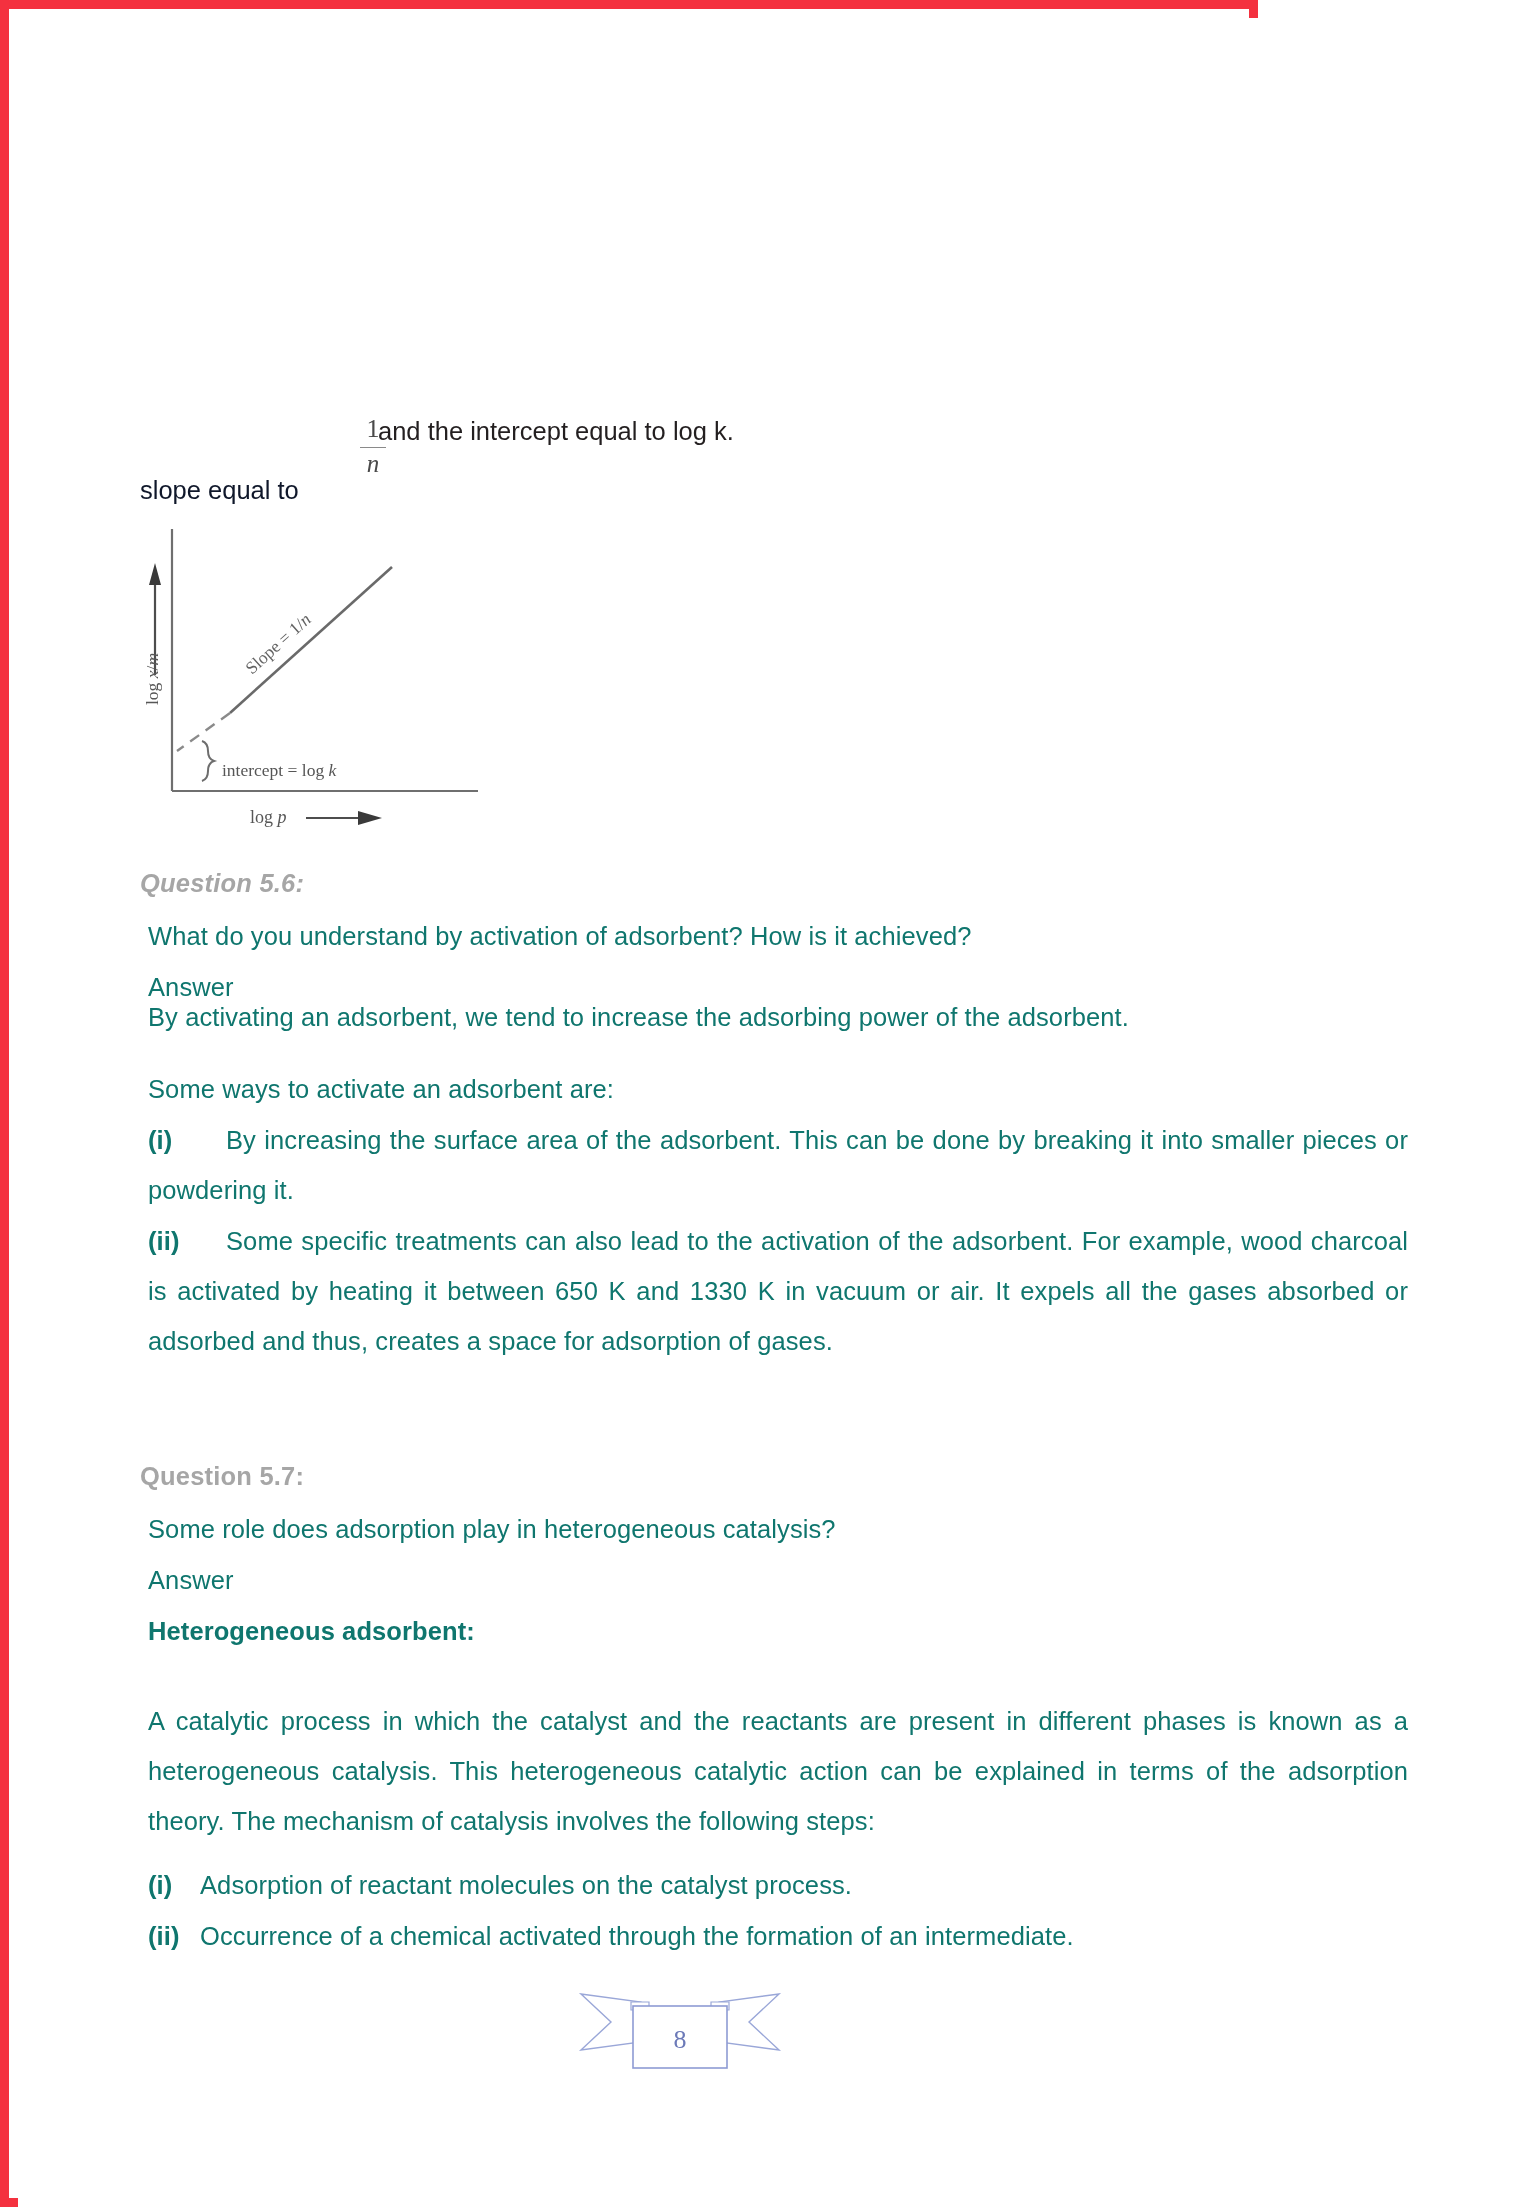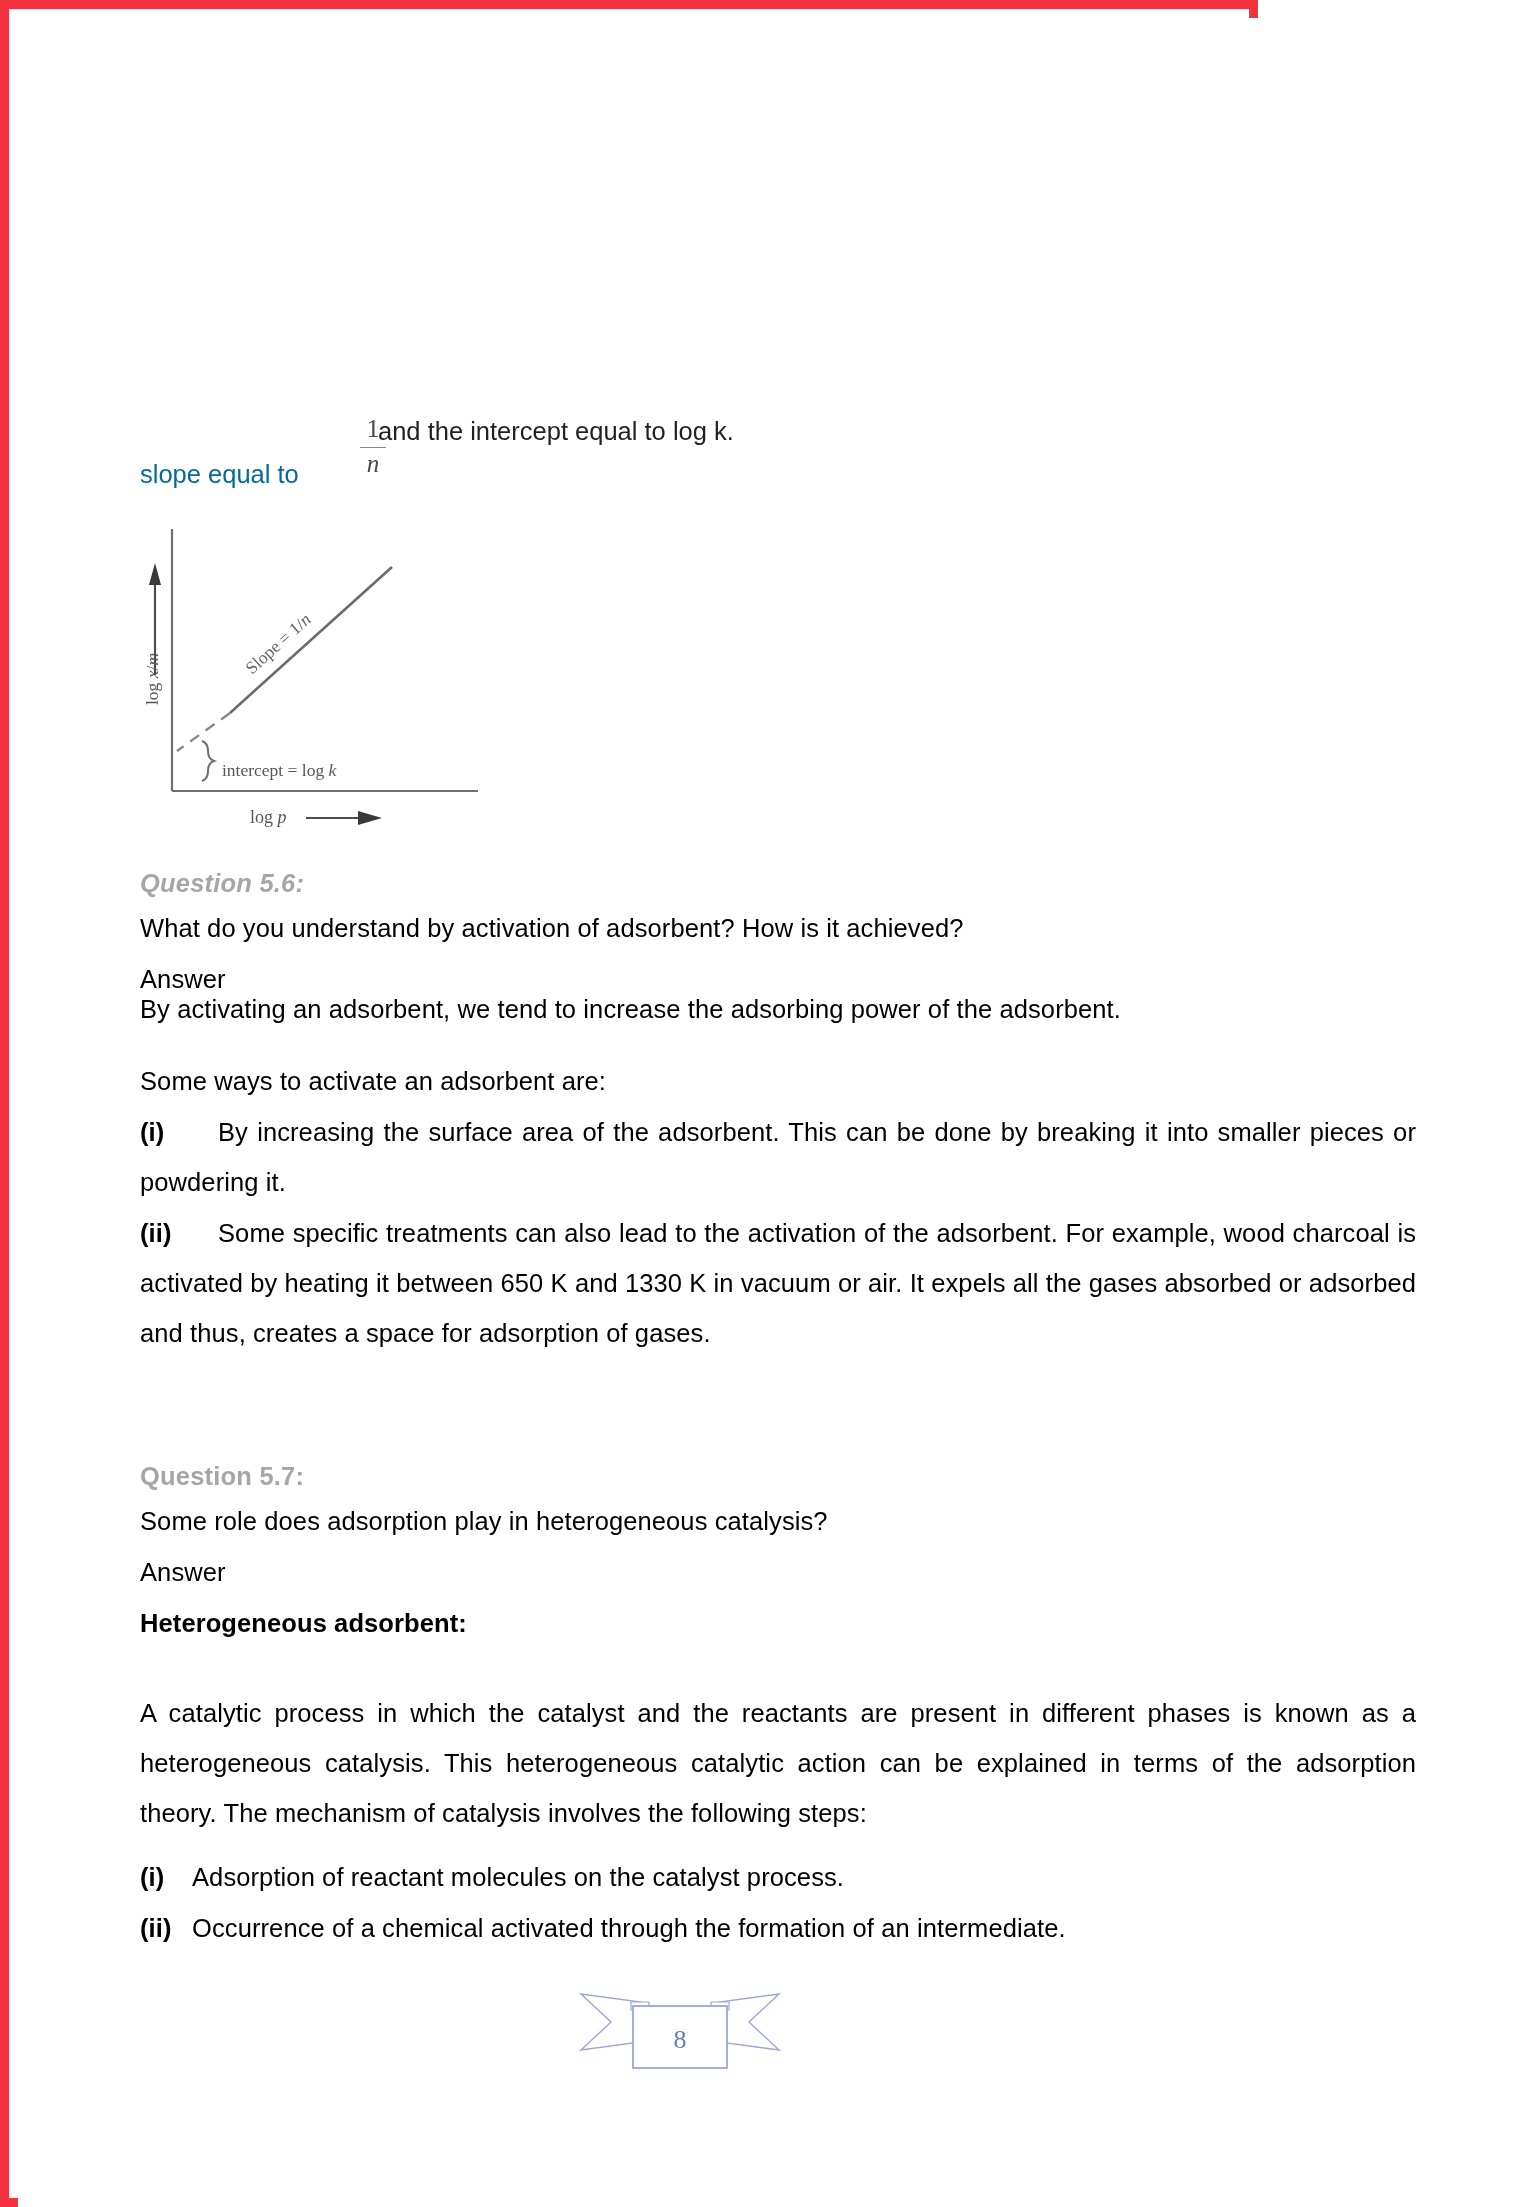--- a/index.html
+++ b/index.html
@@ -39,22 +39,22 @@
     position: absolute;
     left: 122px;
     top: 0;
     width: 1276px;
   }
 
   
   .para {
     font-size: 25.5px;
     line-height: 50px;
-    color: #000000;
-    margin: 0;
+    color: #0f766e;
+    margin: 8px;
     letter-spacing: 0.1px;
   }
   .para.justify {
     text-align: justify;
     text-justify: inter-word;
   }
   .qhead {
     font-size: 25.5px;
     font-weight: bold;
     color: #a6a6a6;
@@ -67,23 +67,23 @@
     position: absolute;
     left: 238px;
     top: 399px;
     font-size: 25.5px;
     color: #231f20;
     white-space: nowrap;
   }
   .slope-text {
     position: absolute;
     left: 0px;
-    top: 442px;
-    font-size: 25.5px;
-    color: #0369a1;
+    top: 458px;
+    font-size: 25.5px;
+    color: #0f172a;
     white-space: nowrap;
     text-align: right;
   }
   .fraction {
     position: absolute;
     left: 212px;
     top: 398px;
     width: 42px;
     text-align: center;
     font-family: "Liberation Serif", serif;

